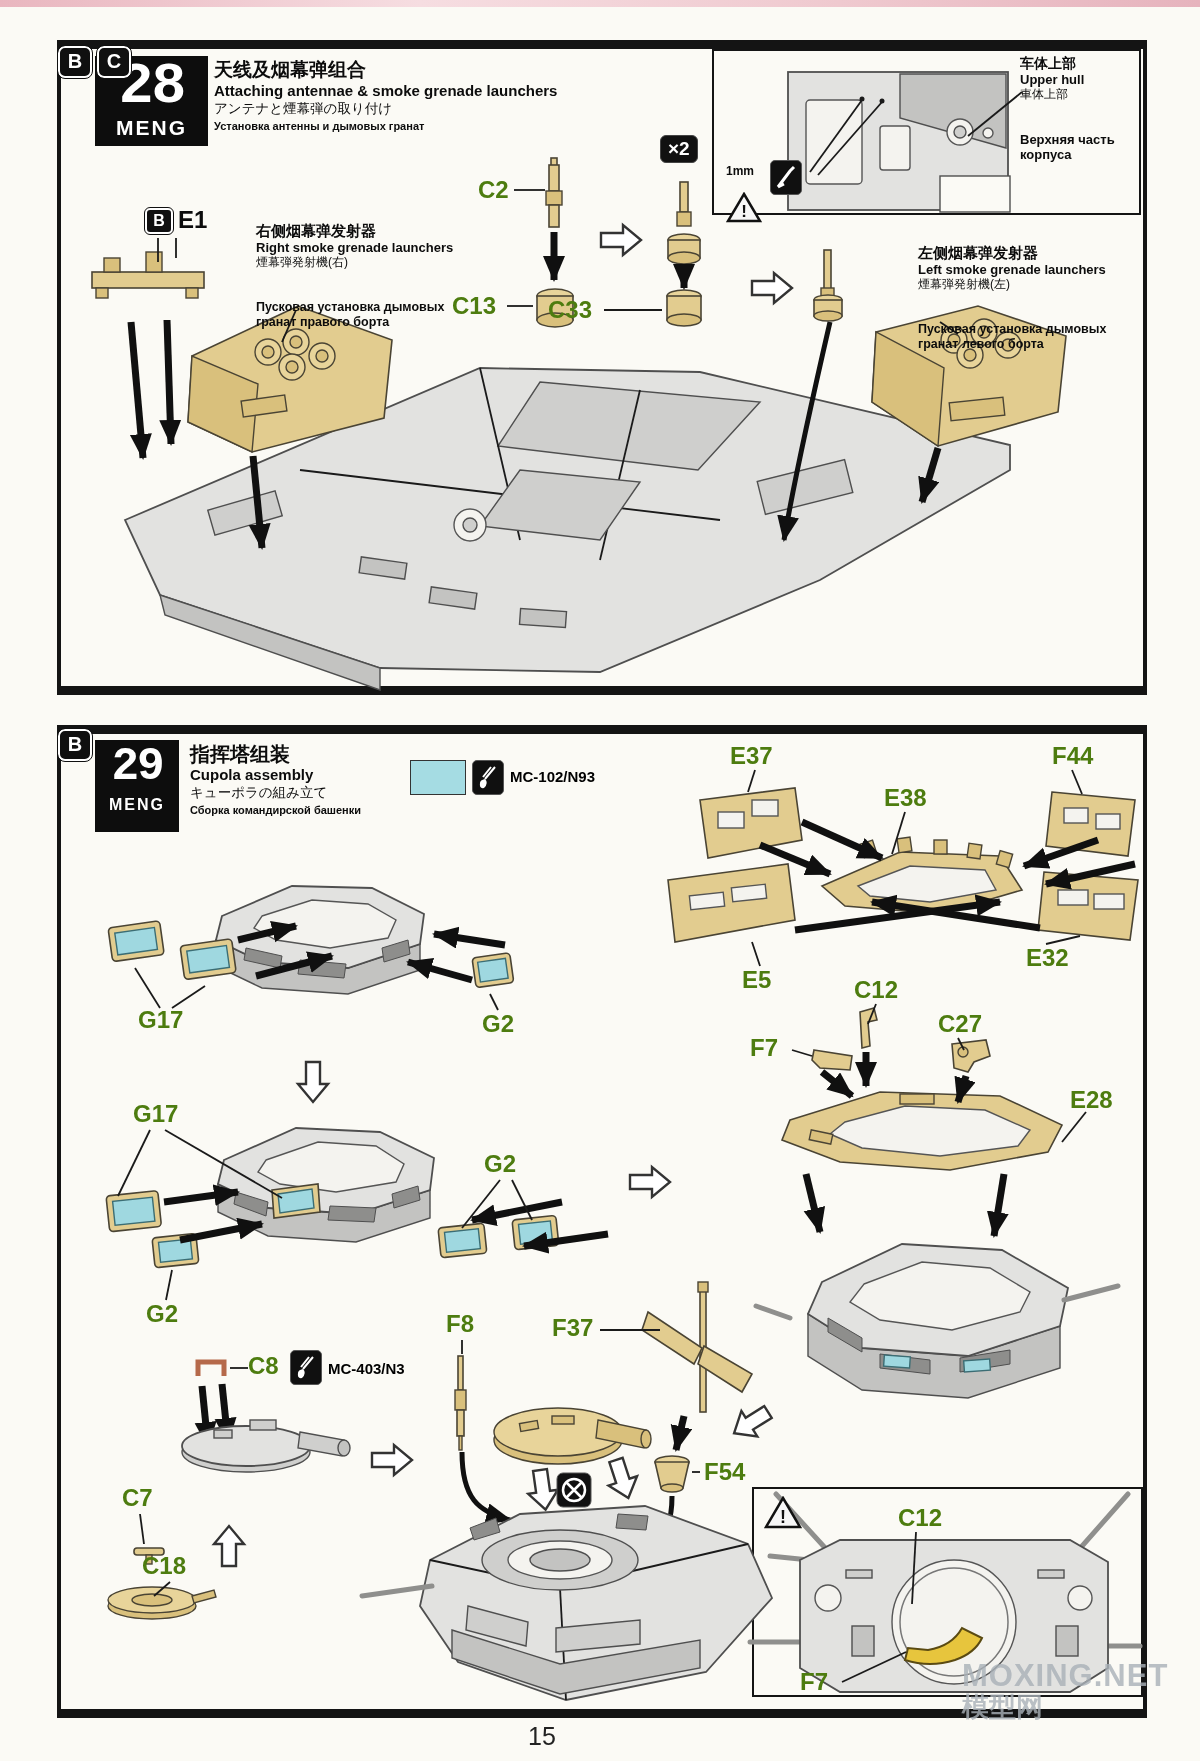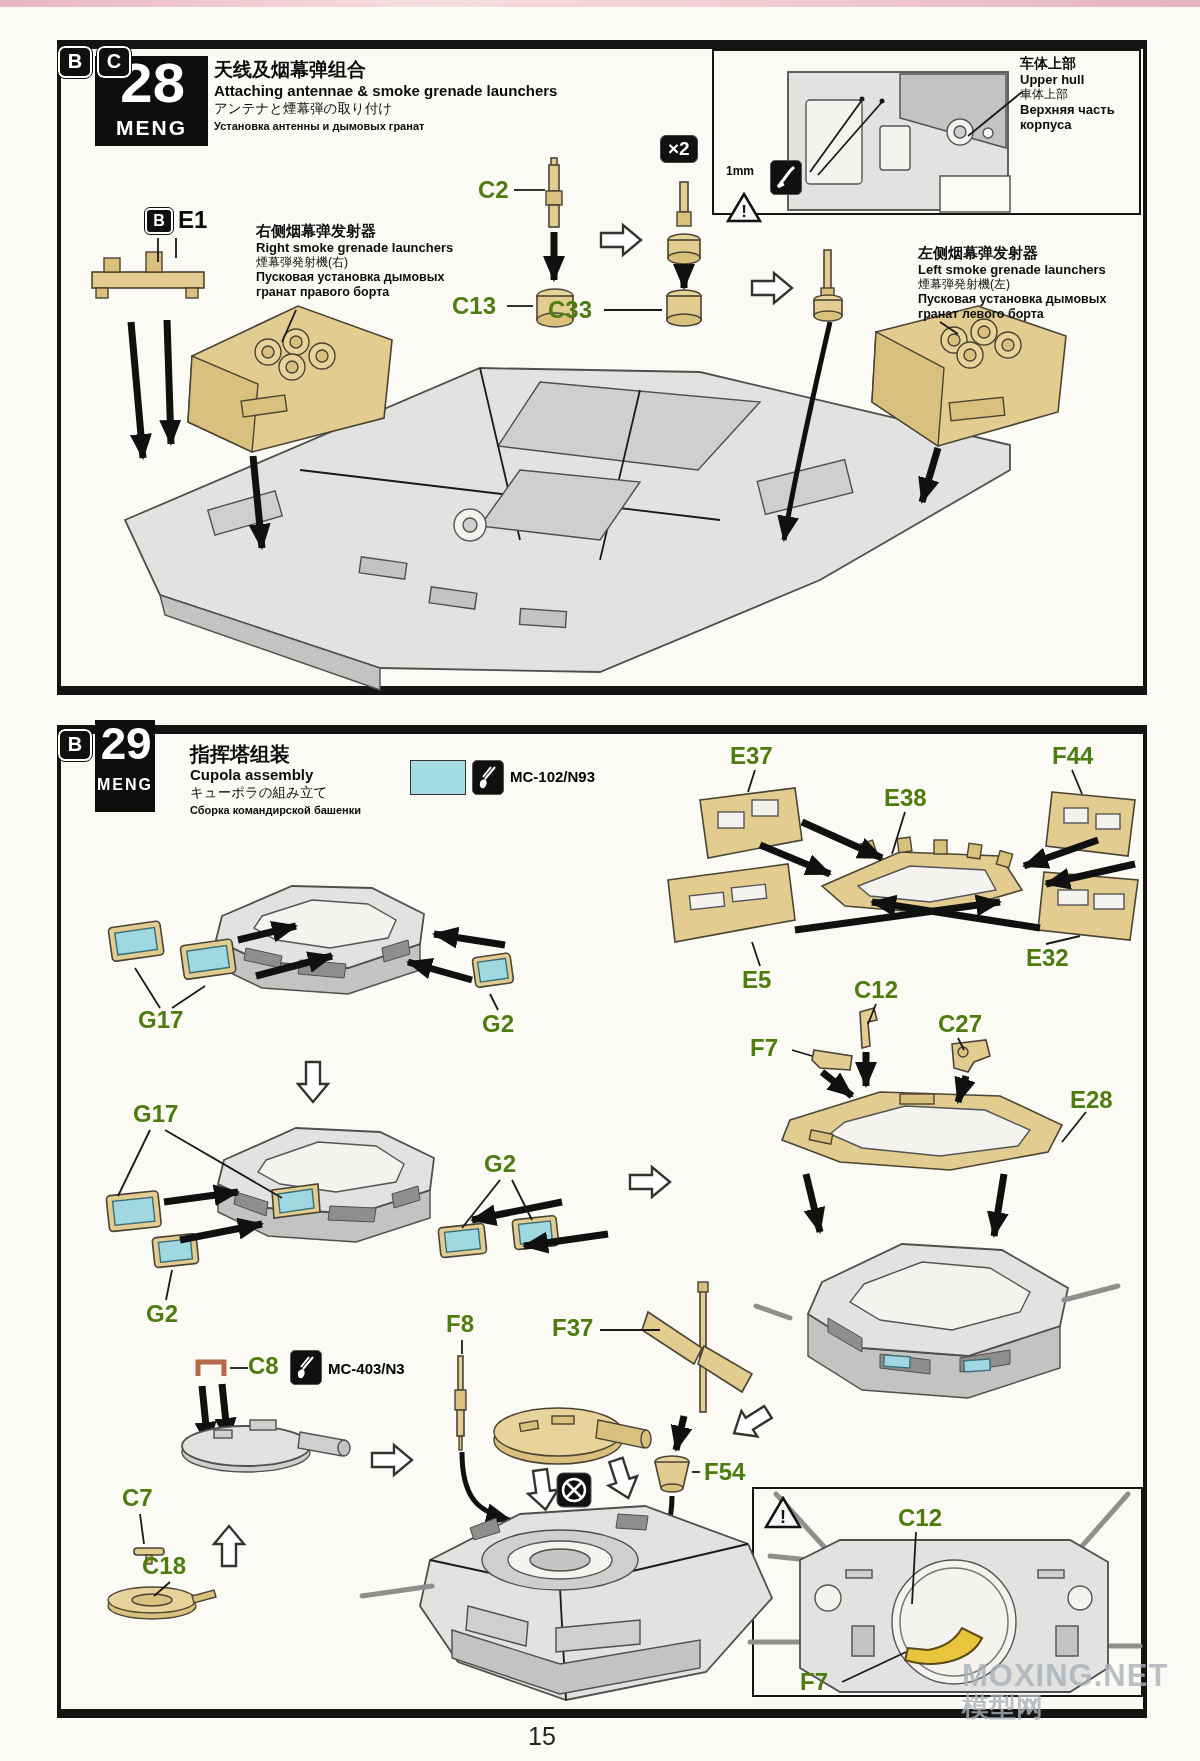--- a/index.html
+++ b/index.html
@@ -23,21 +23,21 @@
   .blackbox{position:absolute;z-index:3;background:#0d0d0d;color:#fff;text-align:center;}
   .bb-num{font-weight:800;line-height:1;letter-spacing:-2px;font-family:Liberation Mono, monospace;}
   .bb-brand{font-weight:800;letter-spacing:2px;}
   .titleblock .zh{font-size:19px;font-weight:800;line-height:24px;}
   .titleblock .en{font-size:15px;font-weight:800;line-height:18px;}
   .titleblock .ja{font-size:13.5px;line-height:17px;}
   .titleblock .ru{font-size:11px;font-weight:800;line-height:18px;}
   .tblock .zh{font-size:15px;font-weight:800;line-height:18px;}
   .tblock .en{font-size:13px;font-weight:800;line-height:15px;}
   .tblock .ja{font-size:12px;line-height:15px;}
-  .tblock .ru{font-size:12.5px;font-weight:800;line-height:15px;}
+  .tblock .ru{font-size:12.5px;font-weight:800;line-height:15px;margin-top:30px;}
   .plabel{position:absolute;z-index:3;font-weight:800;font-size:24px;color:#4d7c0f;white-space:nowrap;}
   .xbadge{position:absolute;z-index:3;background:#111;color:#fff;border-radius:6px;
         font-weight:800;font-size:19px;padding:2px 7px;border:1.5px solid #444;}
   .iconbox{position:absolute;z-index:3;width:30px;height:33px;background:#101010;border-radius:5px;
         border:1.5px solid #555;display:flex;align-items:center;justify-content:center;}
   .paintcode{position:absolute;z-index:3;font-weight:800;font-size:15px;}
   .swatch{position:absolute;z-index:3;width:54px;height:33px;background:#a5dce3;border:1.5px solid #333;}
   .warn{position:absolute;z-index:3;}
   .watermark{position:absolute;z-index:4;color:#a9b1b8;opacity:.8;font-weight:800;line-height:1;}
   .watermark .w1{font-size:31px;letter-spacing:1px;}
@@ -490,21 +490,21 @@
     <div class="en">Left smoke grenade launchers</div>
     <div class="ja">煙幕弾発射機(左)</div>
     <div class="ru">Пусковая установка дымовых гранат левого борта</div>
   </div>
 
   <div class="plabel" style="left:478px;top:176px">C2</div>
   <div class="plabel" style="left:452px;top:292px">C13</div>
   <div class="plabel" style="left:548px;top:296px">C33</div>
 
   <div class="badge" style="left:58px;top:729px">B</div>
-  <div class="blackbox" style="left:95px;top:720px;width:60px;height:92px">
+  <div class="blackbox" style="left:95px;top:740px;width:84px;height:92px">
     <div class="bb-num" style="font-size:46px;margin-top:4px">29</div>
     <div class="bb-brand" style="font-size:16px;margin-top:6px">MENG</div>
   </div>
   <div class="lab titleblock" style="left:190px;top:742px">
     <div class="zh" style="font-size:20px">指挥塔组装</div>
     <div class="en">Cupola assembly</div>
     <div class="ja">キューポラの組み立て</div>
     <div class="ru">Сборка командирской башенки</div>
   </div>
   <div class="swatch" style="left:410px;top:760px"></div>

